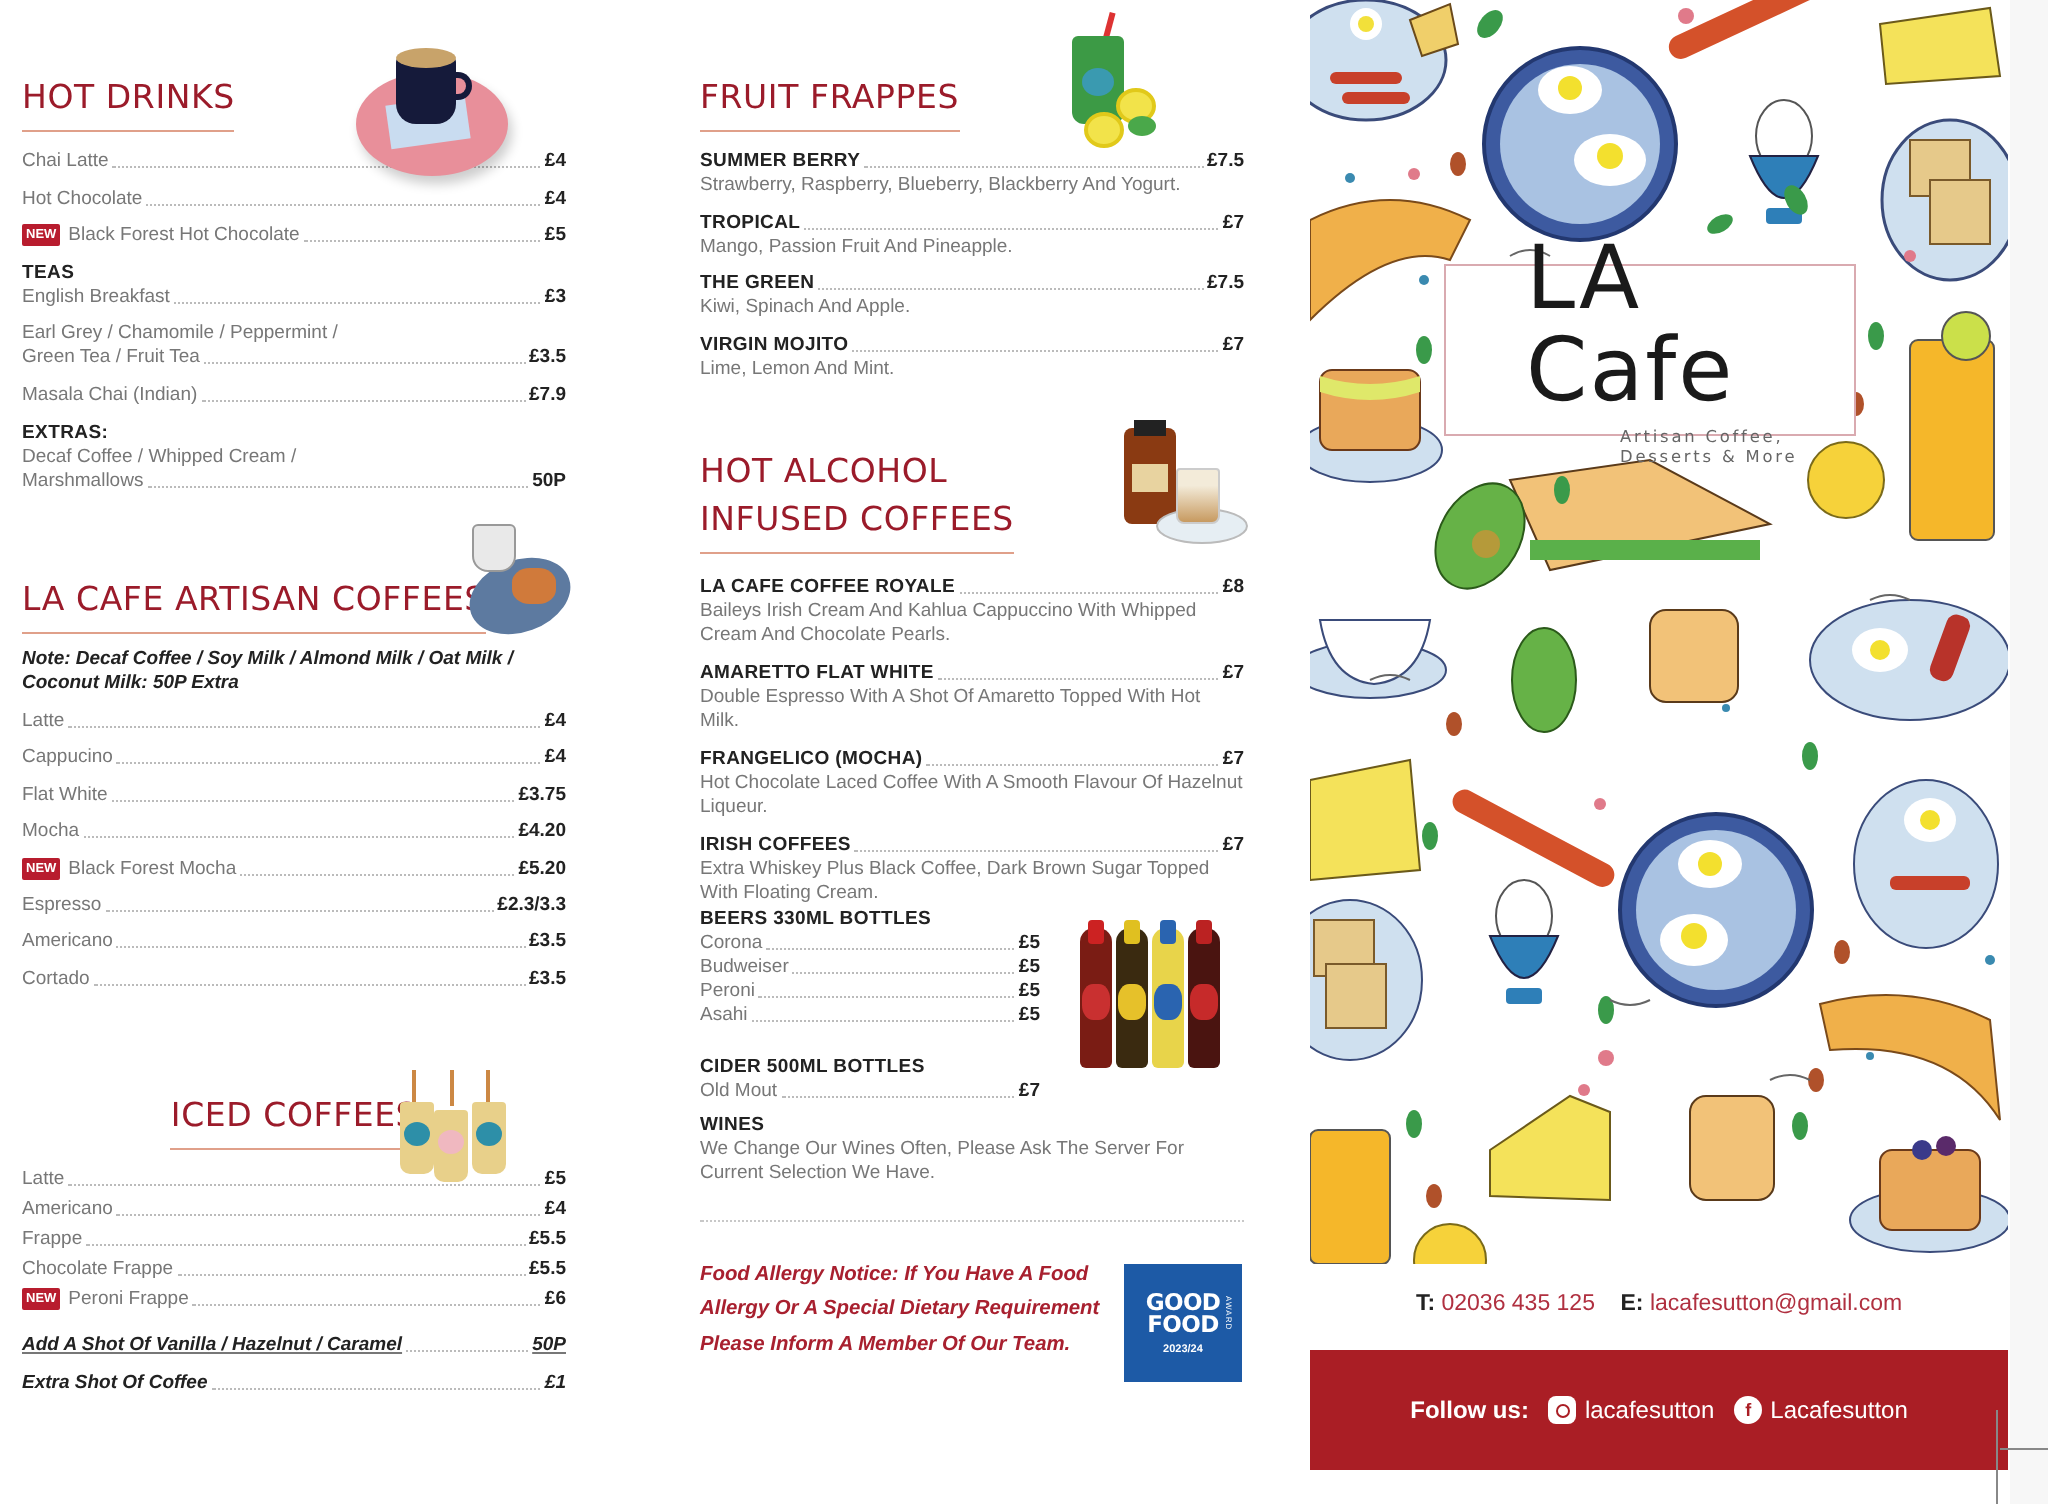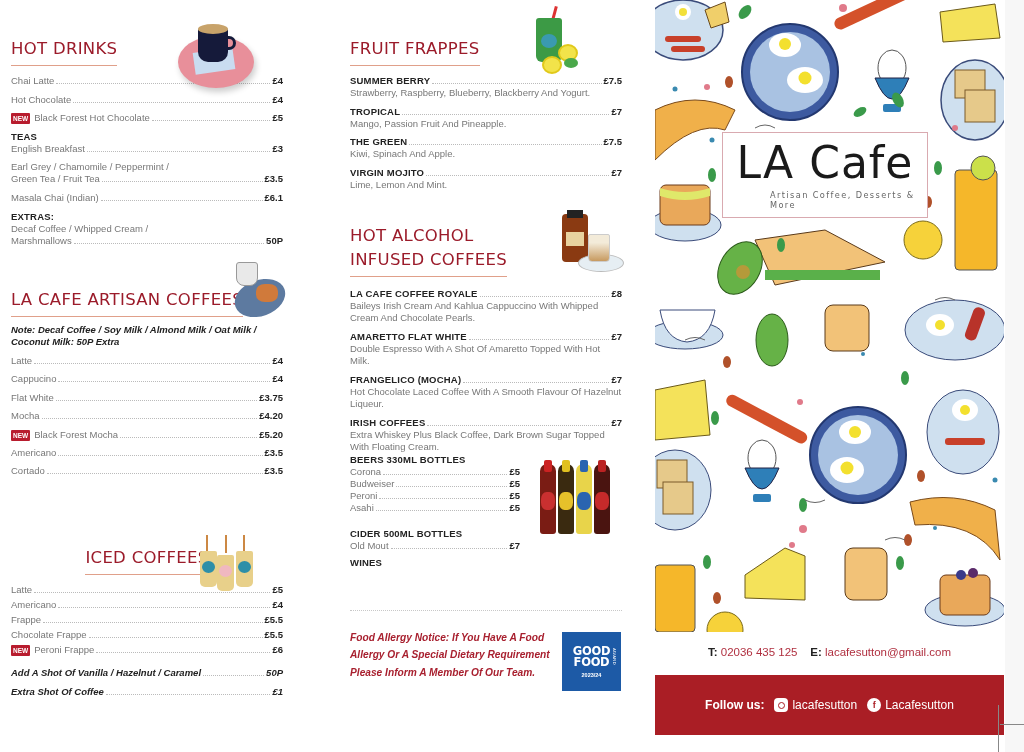--- a/index.html
+++ b/index.html
@@ -111,21 +111,21 @@
   .award .tm { position: absolute; right: 4px; top: 16px; font-size: 4px; writing-mode: vertical-rl; letter-spacing: 0.5px; }
 
   
   .cover {
     position: absolute; left: 0; top: 0; width: 349px; height: 632px;
     background: #ffffff; overflow: hidden;
   }
   .logo-box {
     position: absolute; left: 67px; top: 132px; width: 206px; height: 86px;
     background: #ffffff; border: 1.5px solid #d9aab0;
-    display: flex; flex-direction: column; align-items: center; justify-content: center;
+    display: flex; flex-direction: column; align-items: center; justify-content: center; padding-left: 40px;
   }
   .logo-title { font-family: "DejaVu Sans", sans-serif; font-size: 44px; font-weight: normal; color: #1a1a1a; letter-spacing: 1px; line-height: 46px; }
   .logo-tag { font-family: "DejaVu Sans", sans-serif; font-size: 8.2px; color: #666; letter-spacing: 1.4px; margin-top: 4px; margin-left: 47px; }
 
   .contact {
     position: absolute; left: 0; top: 646px; width: 349px; text-align: center;
     font-size: 11.5px; color: #b03040;
   }
   .contact .lbl { font-weight: bold; color: #222; }
   .follow {
@@ -177,21 +177,21 @@
       </div>
     <div class="plain">Earl Grey / Chamomile / Peppermint /</div>
     <div class="row">
         <span class="name">Green Tea / Fruit Tea</span>
         <span class="leader"></span>
         <span class="price">£3.5</span>
       </div>
     <div class="row">
         <span class="name">Masala Chai (Indian)</span>
         <span class="leader"></span>
-        <span class="price">£6.1</span>
+        <span class="price">£7.9</span>
       </div>
     <div class="sub-head">EXTRAS:</div>
     <div class="plain">Decaf Coffee / Whipped Cream /</div>
     <div class="row">
         <span class="name">Marshmallows</span>
         <span class="leader"></span>
         <span class="price">50P</span>
       </div>
   </div>
   <div class="img cup-img">
@@ -225,20 +225,25 @@
           <span class="name">Mocha</span>
           <span class="leader"></span>
           <span class="price">£4.20</span>
         </div>
       <div class="row" style="margin-bottom:6.4px">
           <span class="name"><span class="badge-new">NEW</span><span>Black Forest Mocha</span></span>
           <span class="leader"></span>
           <span class="price">£5.20</span>
         </div>
       <div class="row" style="margin-bottom:6.4px">
+          <span class="name">Espresso</span>
+          <span class="leader"></span>
+          <span class="price">£2.3/3.3</span>
+        </div>
+      <div class="row" style="margin-bottom:6.4px">
           <span class="name">Americano</span>
           <span class="leader"></span>
           <span class="price">£3.5</span>
         </div>
       <div class="row" style="margin-bottom:6.4px">
           <span class="name">Cortado</span>
           <span class="leader"></span>
           <span class="price">£3.5</span>
         </div>
     </div>
@@ -271,21 +276,21 @@
           <span class="name">Chocolate Frappe</span>
           <span class="leader"></span>
           <span class="price">£5.5</span>
         </div>
       <div class="row tight">
           <span class="name"><span class="badge-new">NEW</span><span>Peroni Frappe</span></span>
           <span class="leader"></span>
           <span class="price">£6</span>
         </div>
     </div>
-    <div class="row bold-italic" style="margin-top:11px;">
+    <div class="row bold-italic" style="margin-top:11px;text-decoration:underline;">
         <span class="name">Add A Shot Of Vanilla / Hazelnut / Caramel</span>
         <span class="leader"></span>
         <span class="price">50P</span>
       </div>
     <div class="row bold-italic">
         <span class="name">Extra Shot Of Coffee</span>
         <span class="leader"></span>
         <span class="price">£1</span>
       </div>
   </div>
@@ -425,20 +430,21 @@
           <span class="price">£5</span>
         </div>
       <div class="sub-head" style="margin-top:14px;">CIDER 500ML BOTTLES</div>
       <div class="row tight">
           <span class="name">Old Mout</span>
           <span class="leader"></span>
           <span class="price">£7</span>
         </div>
     </div>
     <div class="sub-head" style="margin-top:5px;">WINES</div>
+    <div class="item-desc">We Change Our Wines Often, Please Ask The Server For Current Selection We Have.</div>
   </div>
   <div class="img beer-img" style="top:460px;">
     <div class="b" style="left:2px;background:#7a1c14;">
         <div class="neck" style="background:#c22;"></div>
         <div class="lab" style="background:#c93030;"></div>
       </div>
     <div class="b" style="left:20px;background:#3a2a10;">
         <div class="neck" style="background:#e0c020;"></div>
         <div class="lab" style="background:#e6c12a;"></div>
       </div>

